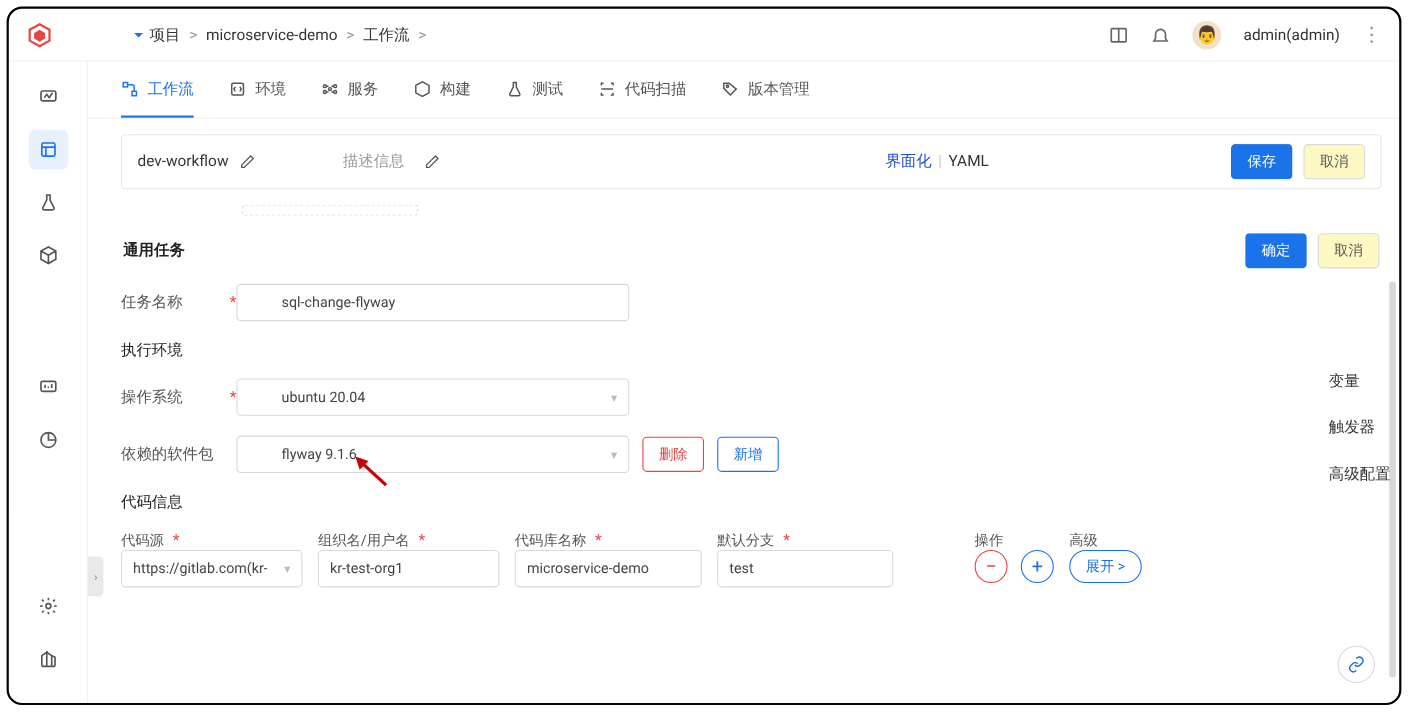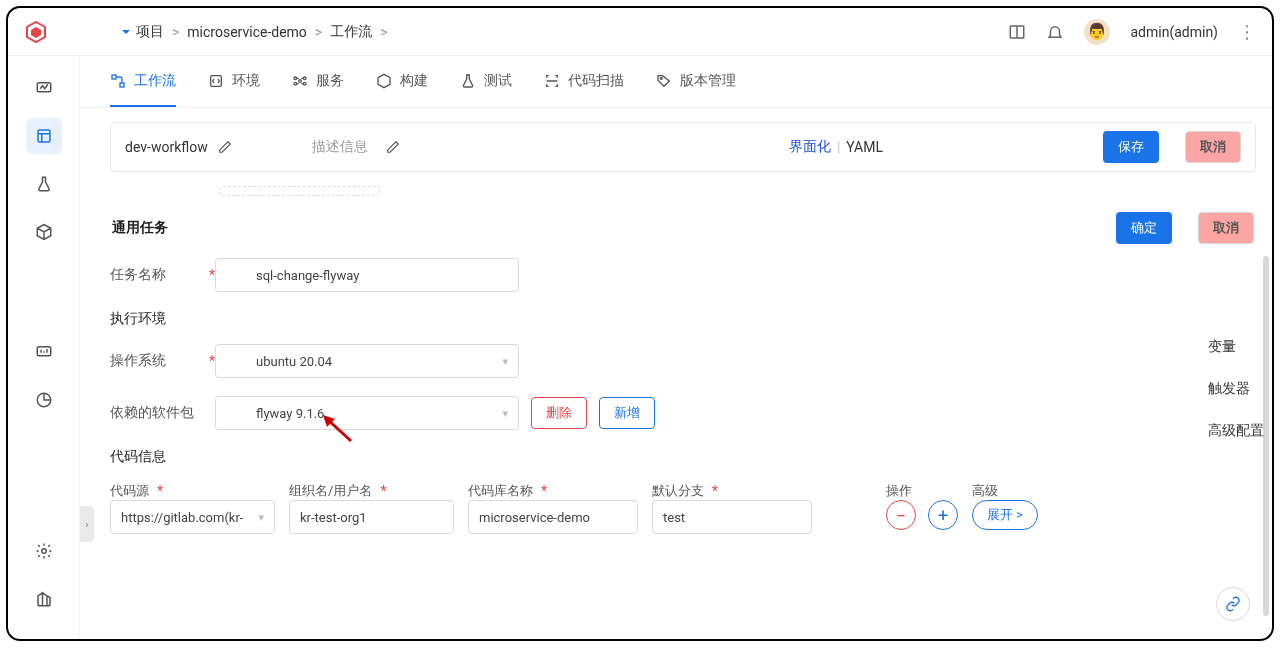--- a/index.html
+++ b/index.html
@@ -34,37 +34,37 @@
   .wf-name { font-size: 14px; color: #333; }
   .pen { margin-left: 10px; color: #555; width:14px; height:14px; display:inline-flex; }
   .wf-desc { margin-left: 80px; font-size: 14px; color: #999; display:flex; align-items:center; gap:8px; }
   .wf-spacer { flex: 1; }
   .mode-toggle { display:flex; align-items:center; gap:6px; font-size:14px; margin-right: 220px; }
   .mode-a { color:#1d4ed8; }
   .mode-sep { color:#ccc; }
   .mode-b { color:#333; }
   .btn { height: 32px; padding: 0 14px; border-radius: 4px; font-size: 13px; display:inline-flex; align-items:center; justify-content:center; cursor:pointer; border:1px solid transparent; }
   .btn-primary { background:#1a73e8; color:#fff; }
-  .btn-default { background:#fca5a5; color:#555; border-color:#d9d9d9;font-weight:bold; }
-  .btn-grp { display:flex; gap:26px; }
+  .btn-default { background:#fef9c3; color:#555; border-color:#d9d9d9; }
+  .btn-grp { display:flex; gap:10px; }
 
   .dashed-hint { margin: 14px 0 10px 110px; width: 160px; height: 10px; border: 1px dashed #ddd; border-radius:3px; }
 
   .panel-hd { display:flex; align-items:center; justify-content:space-between; padding: 6px 2px 14px; }
   .panel-title { font-size: 14px; font-weight: 600; color:#222; }
 
   .form { font-size:14px; color:#333; }
   .form-row { display:flex; align-items:center; margin-bottom: 18px; }
   .label { width: 100px; color:#555; }
   .req { color:#e64545; margin-left:4px; font-size:14px; }
   .label-wrap { width: 105px; display:flex; align-items:center; }
   .input, .select { height: 34px; border:1px solid #d9d9d9; border-radius:4px; padding:0 10px; font-size:13px; color:#444; background:#fff; display:flex; align-items:center; }
   .select { justify-content:space-between; }
   .select .caret { color:#bbb; font-size:11px; }
-  .w-350 { width: 304px; padding-left: 40px; }
+  .w-350 { width: 357px; padding-left: 40px; }
   .section-sub { font-size:14px; font-weight:500; color:#222; margin: 4px 0 16px; }
   .btn-outline-danger { border-color:#e64545; color:#e64545; background:#fff; }
   .btn-outline-primary { border-color:#1a73e8; color:#1a73e8; background:#fff; }
   .small-gap { display:flex; gap:12px; }
 
   .code-head { display:flex; gap: 0; margin-top: 4px; margin-bottom: 12px; }
   .code-col { display:flex; flex-direction:column; margin-right: 14px; }
   .code-col .lbl { font-size:13px; color:#555; display:flex; align-items:center; gap:4px; }
   .w-165 { width:165px; }
   .w-170 { width:170px; }

